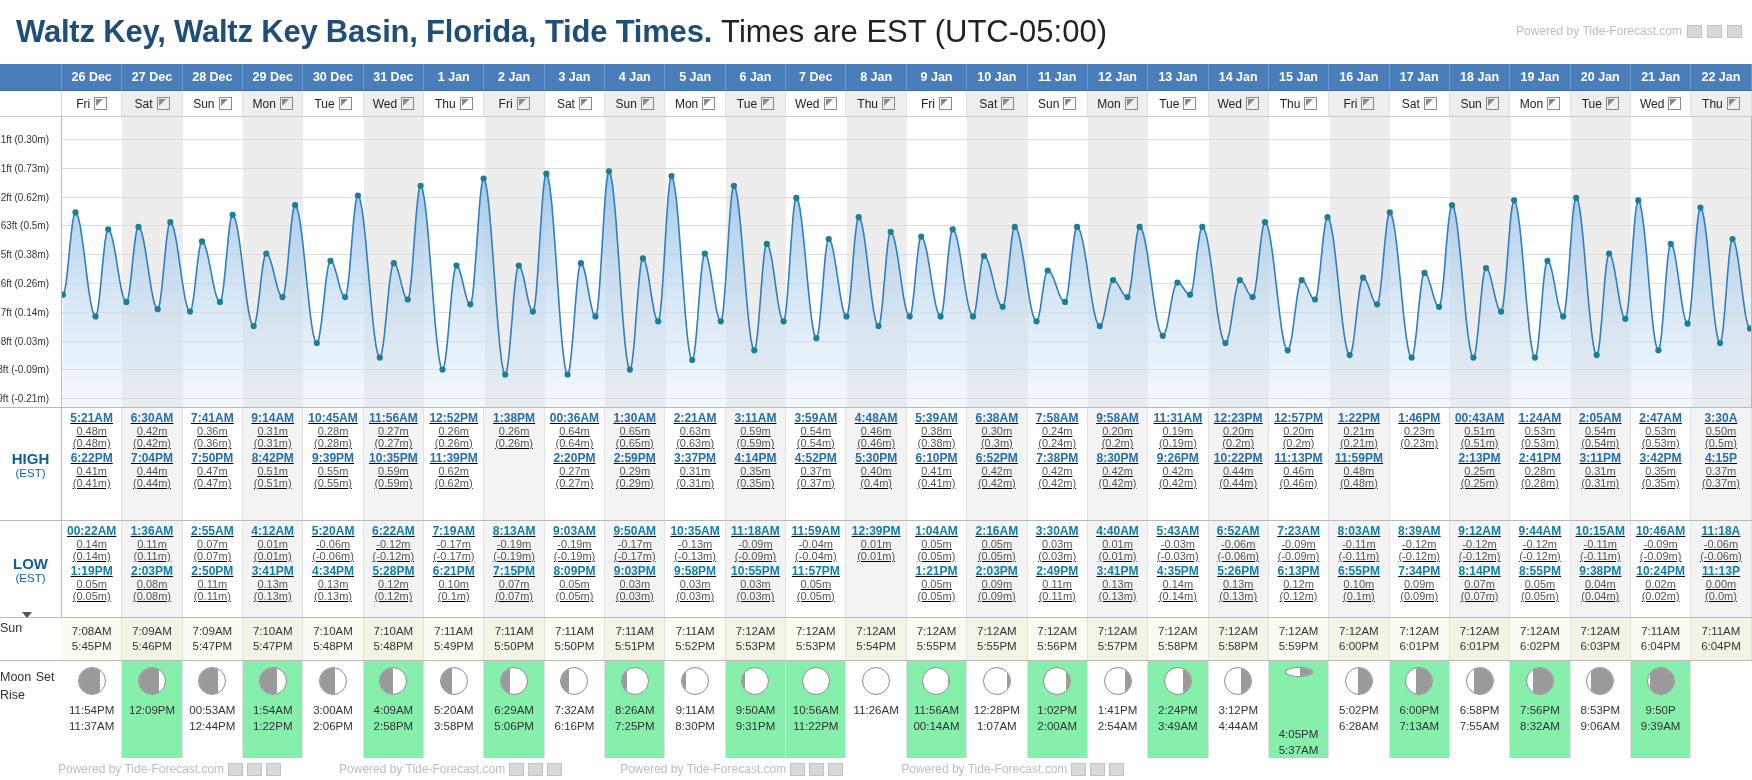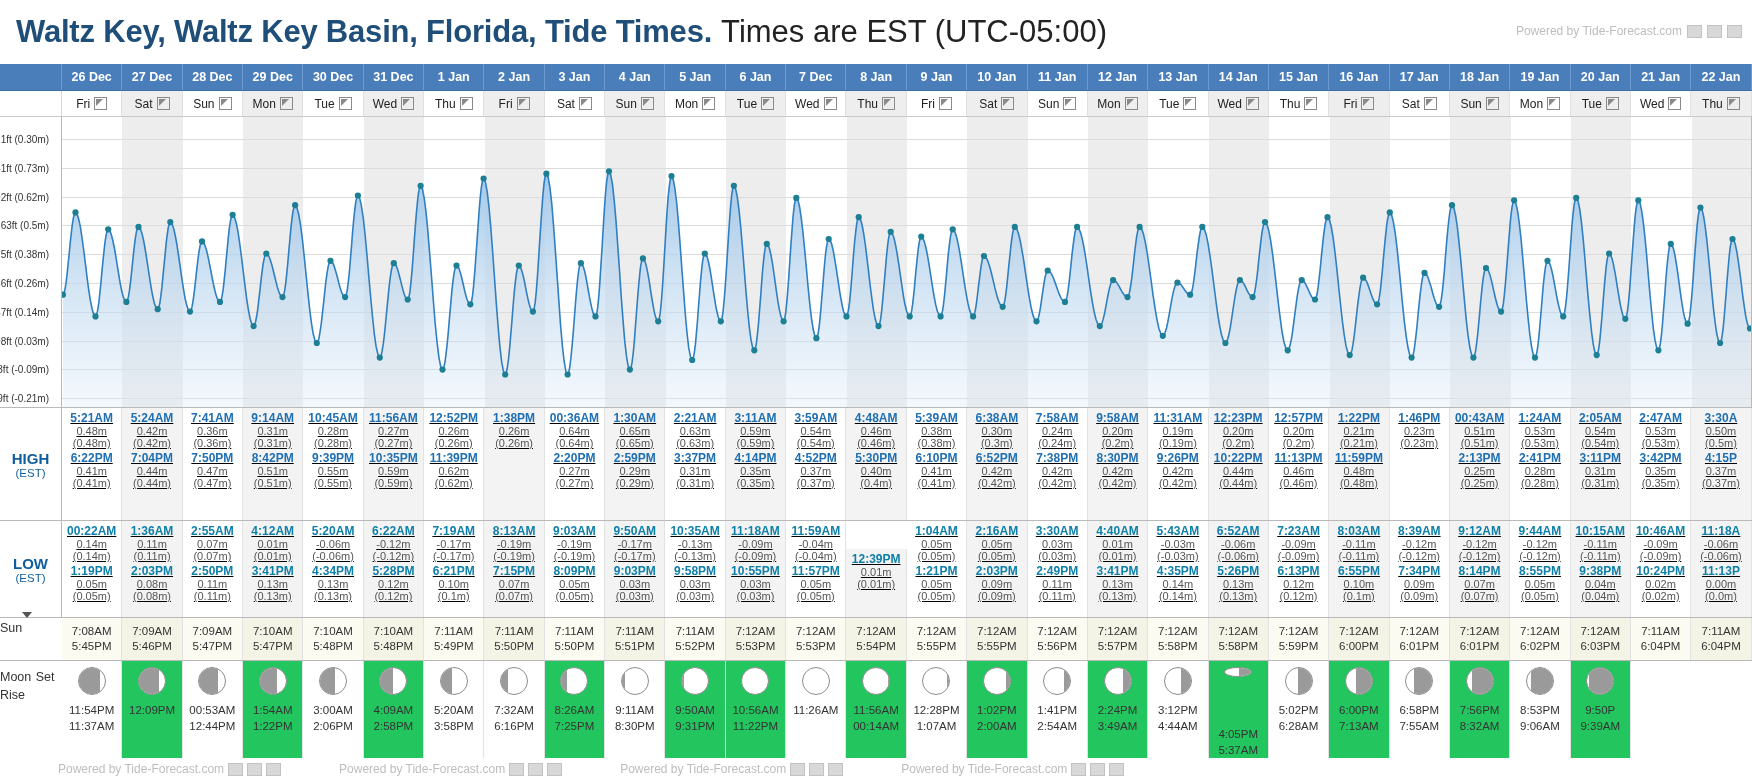--- a/index.html
+++ b/index.html
@@ -62,21 +62,21 @@
   .sunrow .labelcol{height:42px;flex-direction:row;gap:3px;}
   .sun-cell{height:42px;box-sizing:border-box;border-right:1px solid #e2e2e2;background:#fbfbf1;display:flex;flex-direction:column;align-items:center;justify-content:center;font-size:11.5px;color:#333;line-height:15px;}
   .sun-cell.alt{background:#f4f4e6;}
   .caret{width:0;height:0;border-left:5px solid transparent;border-right:5px solid transparent;border-top:6px solid #555;}
 
   
   .moonrow{border-top:1px solid #b9b9b9;}
   .moonrow .labelcol{height:97px;justify-content:space-around;padding:6px 0;}
   .moon-lab{font-size:12.5px;color:#333;}
   .moon-cell{height:97px;box-sizing:border-box;border-right:1px solid #e2e2e2;display:flex;flex-direction:column;align-items:center;justify-content:flex-start;padding-top:6px;font-size:11.5px;color:#333;line-height:16px;}
-  .moon-cell.alt{background:#22c55e;}
+  .moon-cell.alt{background:#86efac;}
   .moon{width:26px;height:26px;border-radius:50%;border:1px solid #8d8d8d;position:relative;overflow:hidden;background:#fff;margin-bottom:5px;}
   .moon .dark{position:absolute;top:0;bottom:0;background:#9a9a9a;}
   .moon-times{margin-top:2px;text-align:center;}
 
   
   .footer{position:absolute;left:0;bottom:0;width:1752px;height:22px;background:#fff;display:flex;align-items:center;}
   .fitem{font-size:12px;color:#bdbdbd;display:flex;align-items:center;gap:4px;margin-left:58px;}
 </style>
 </head>
 <body>
@@ -423,21 +423,21 @@
               <div class="ev-h2">(0.48m)</div>
             </div>
             <div class="ev">
               <div class="ev-time">6:22PM</div>
               <div class="ev-h">0.41m</div>
               <div class="ev-h2">(0.41m)</div>
             </div>
           </div>
           <div class="daycol hi-col high alt" style="width: 60.3571px; min-width: 60.3571px;">
             <div class="ev">
-              <div class="ev-time">5:24AM</div>
+              <div class="ev-time">6:30AM</div>
               <div class="ev-h">0.42m</div>
               <div class="ev-h2">(0.42m)</div>
             </div>
             <div class="ev">
               <div class="ev-time">7:04PM</div>
               <div class="ev-h">0.44m</div>
               <div class="ev-h2">(0.44m)</div>
             </div>
           </div>
           <div class="daycol hi-col high" style="width: 60.3571px; min-width: 60.3571px;">
@@ -900,21 +900,21 @@
               <div class="ev-time">11:59AM</div>
               <div class="ev-h">-0.04m</div>
               <div class="ev-h2">(-0.04m)</div>
             </div>
             <div class="ev">
               <div class="ev-time">11:57PM</div>
               <div class="ev-h">0.05m</div>
               <div class="ev-h2">(0.05m)</div>
             </div>
           </div>
-          <div class="daycol hi-col low alt" style="width: 60.3571px; min-width: 60.3571px; margin-top: 28px;">
+          <div class="daycol hi-col low alt" style="width: 60.3571px; min-width: 60.3571px;">
             <div class="ev">
               <div class="ev-time">12:39PM</div>
               <div class="ev-h">0.01m</div>
               <div class="ev-h2">(0.01m)</div>
             </div>
           </div>
           <div class="daycol hi-col low" style="width: 60.3571px; min-width: 60.3571px;">
             <div class="ev">
               <div class="ev-time">1:04AM</div>
               <div class="ev-h">0.05m</div>
@@ -1267,20 +1267,29 @@
               <div>2:58PM</div>
             </div>
           </div>
           <div class="daycol moon-cell" style="width: 60.3571px; min-width: 60.3571px;">
             <div class="moon">
               <div class="dark" style="left: 0px; width: 10.9px;"></div>
             </div>
             <div class="moon-times">
               <div>5:20AM</div>
               <div>3:58PM</div>
+            </div>
+          </div>
+          <div class="daycol moon-cell alt" style="width: 60.3571px; min-width: 60.3571px;">
+            <div class="moon">
+              <div class="dark" style="left: 0px; width: 9.4px;"></div>
+            </div>
+            <div class="moon-times">
+              <div>6:29AM</div>
+              <div>5:06PM</div>
             </div>
           </div>
           <div class="daycol moon-cell" style="width: 60.3571px; min-width: 60.3571px;">
             <div class="moon">
               <div class="dark" style="left: 0px; width: 7.3px;"></div>
             </div>
             <div class="moon-times">
               <div>7:32AM</div>
               <div>6:16PM</div>
             </div>

